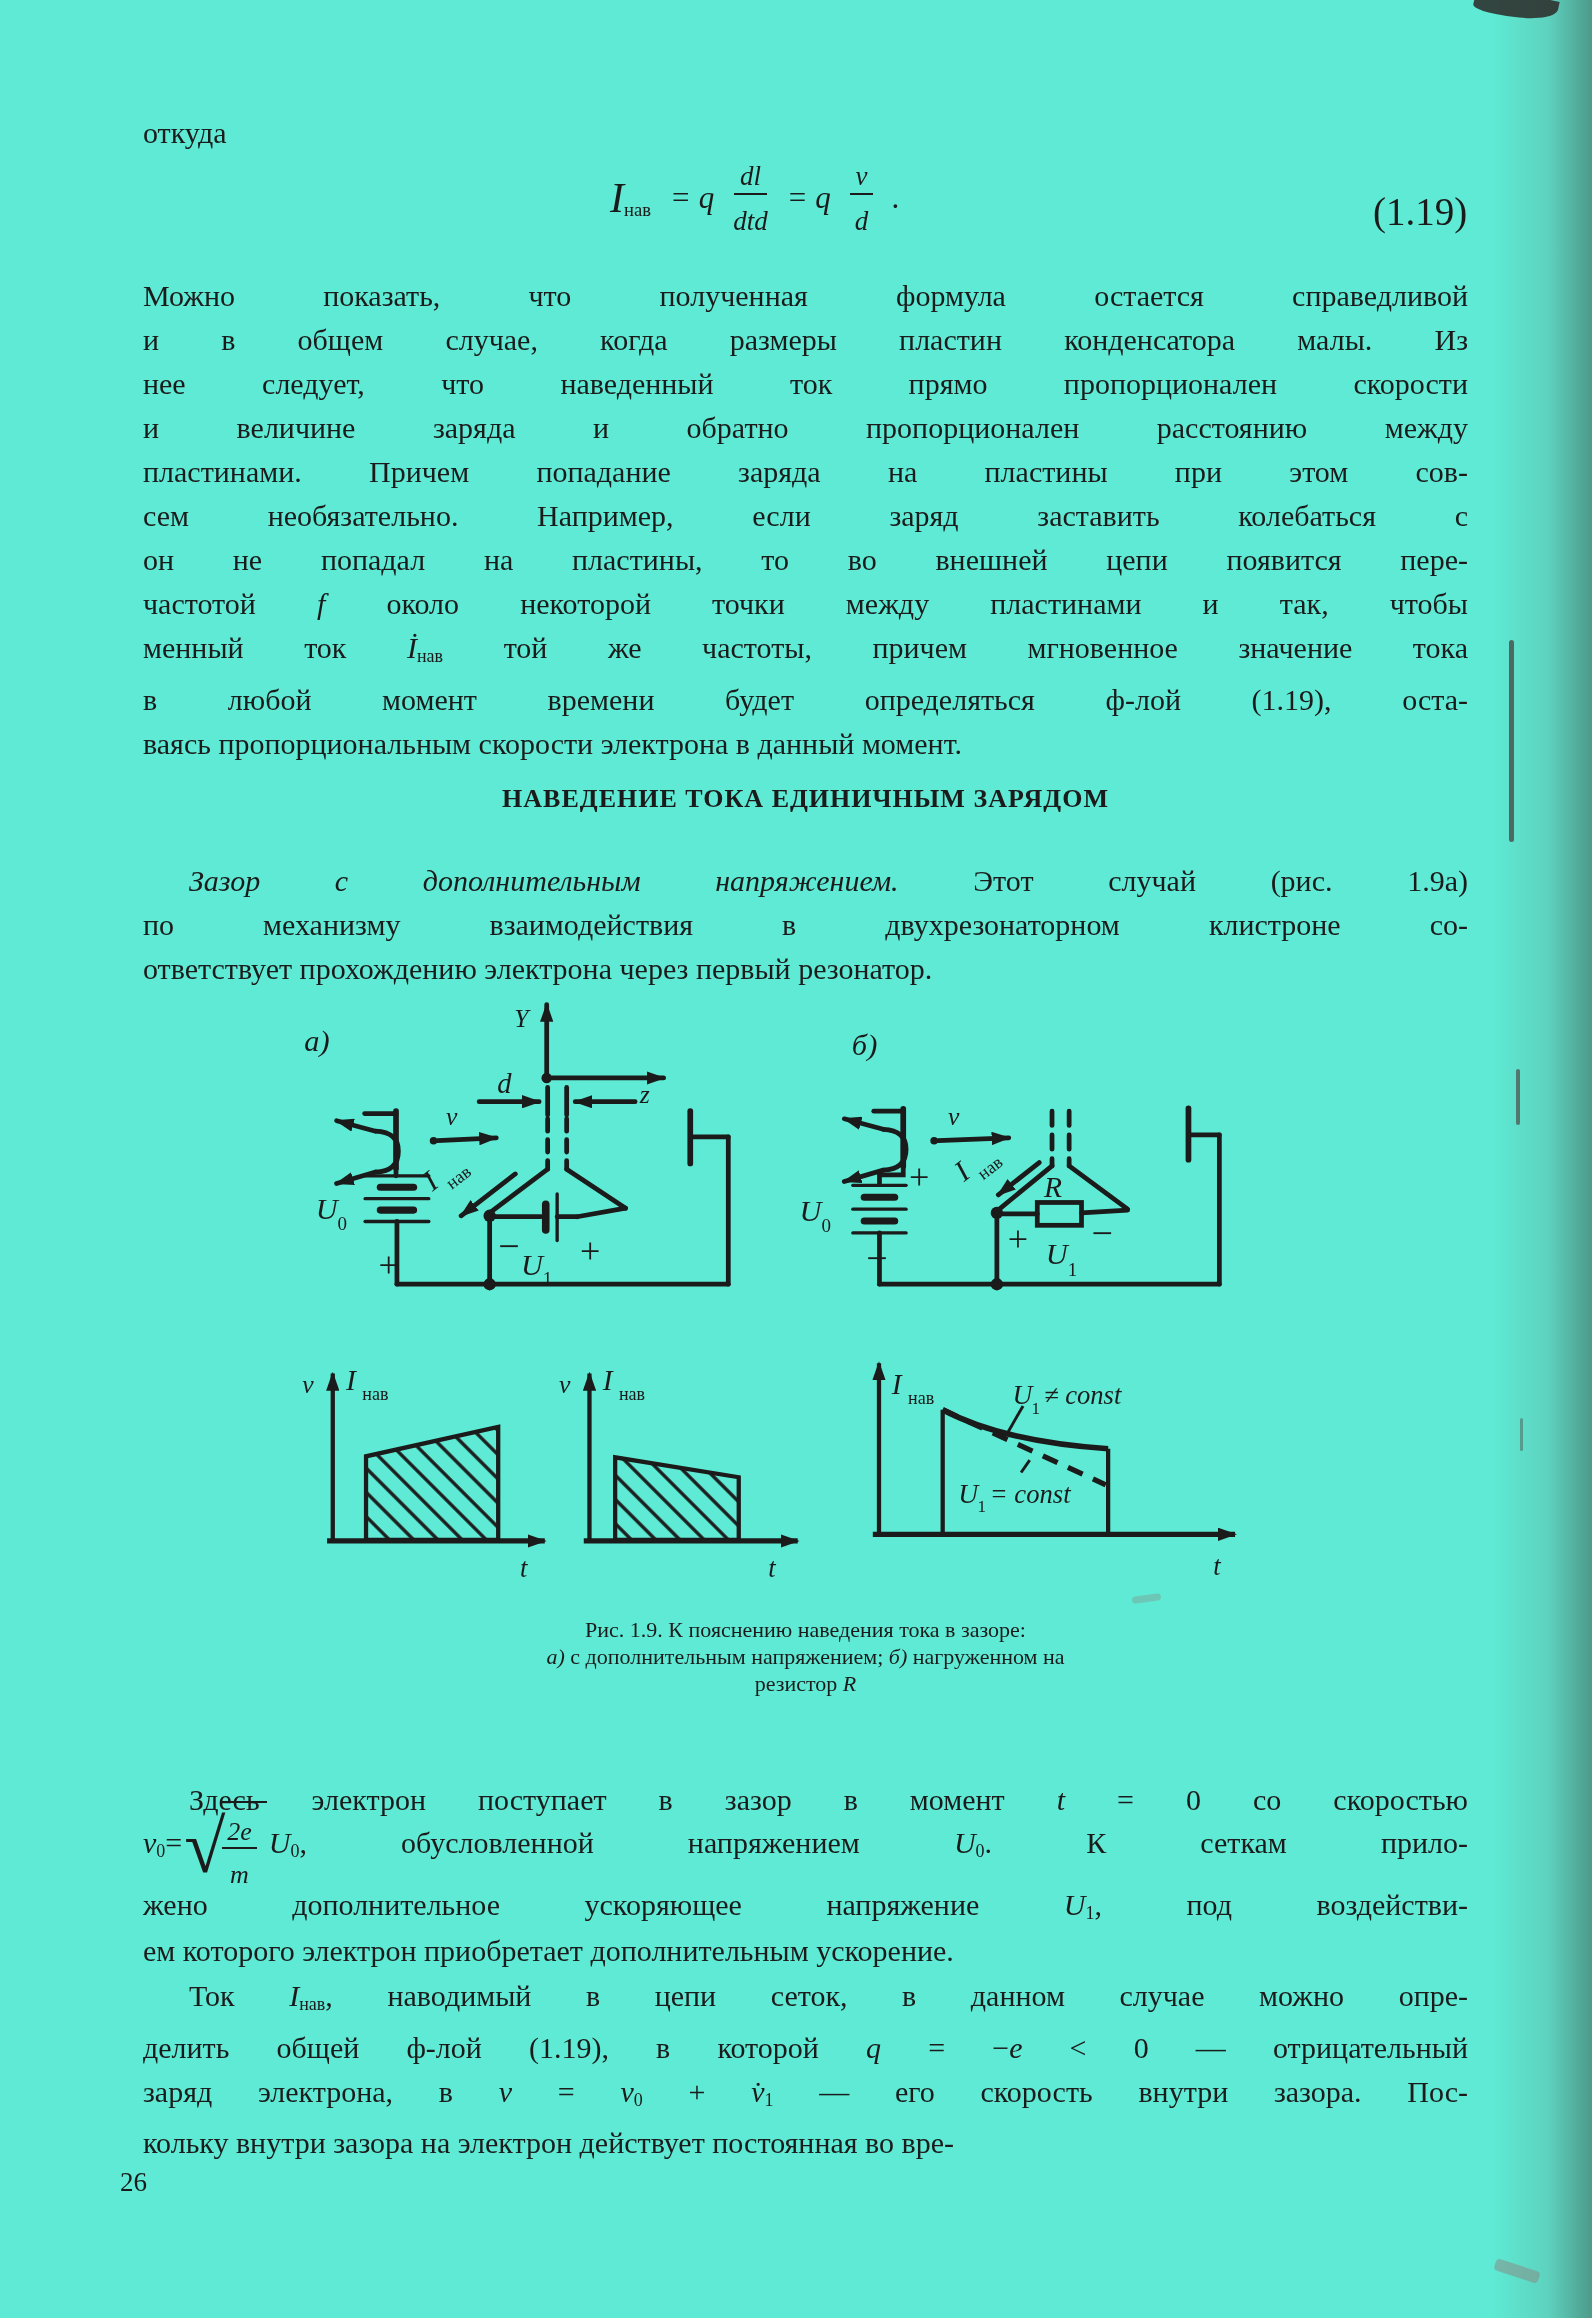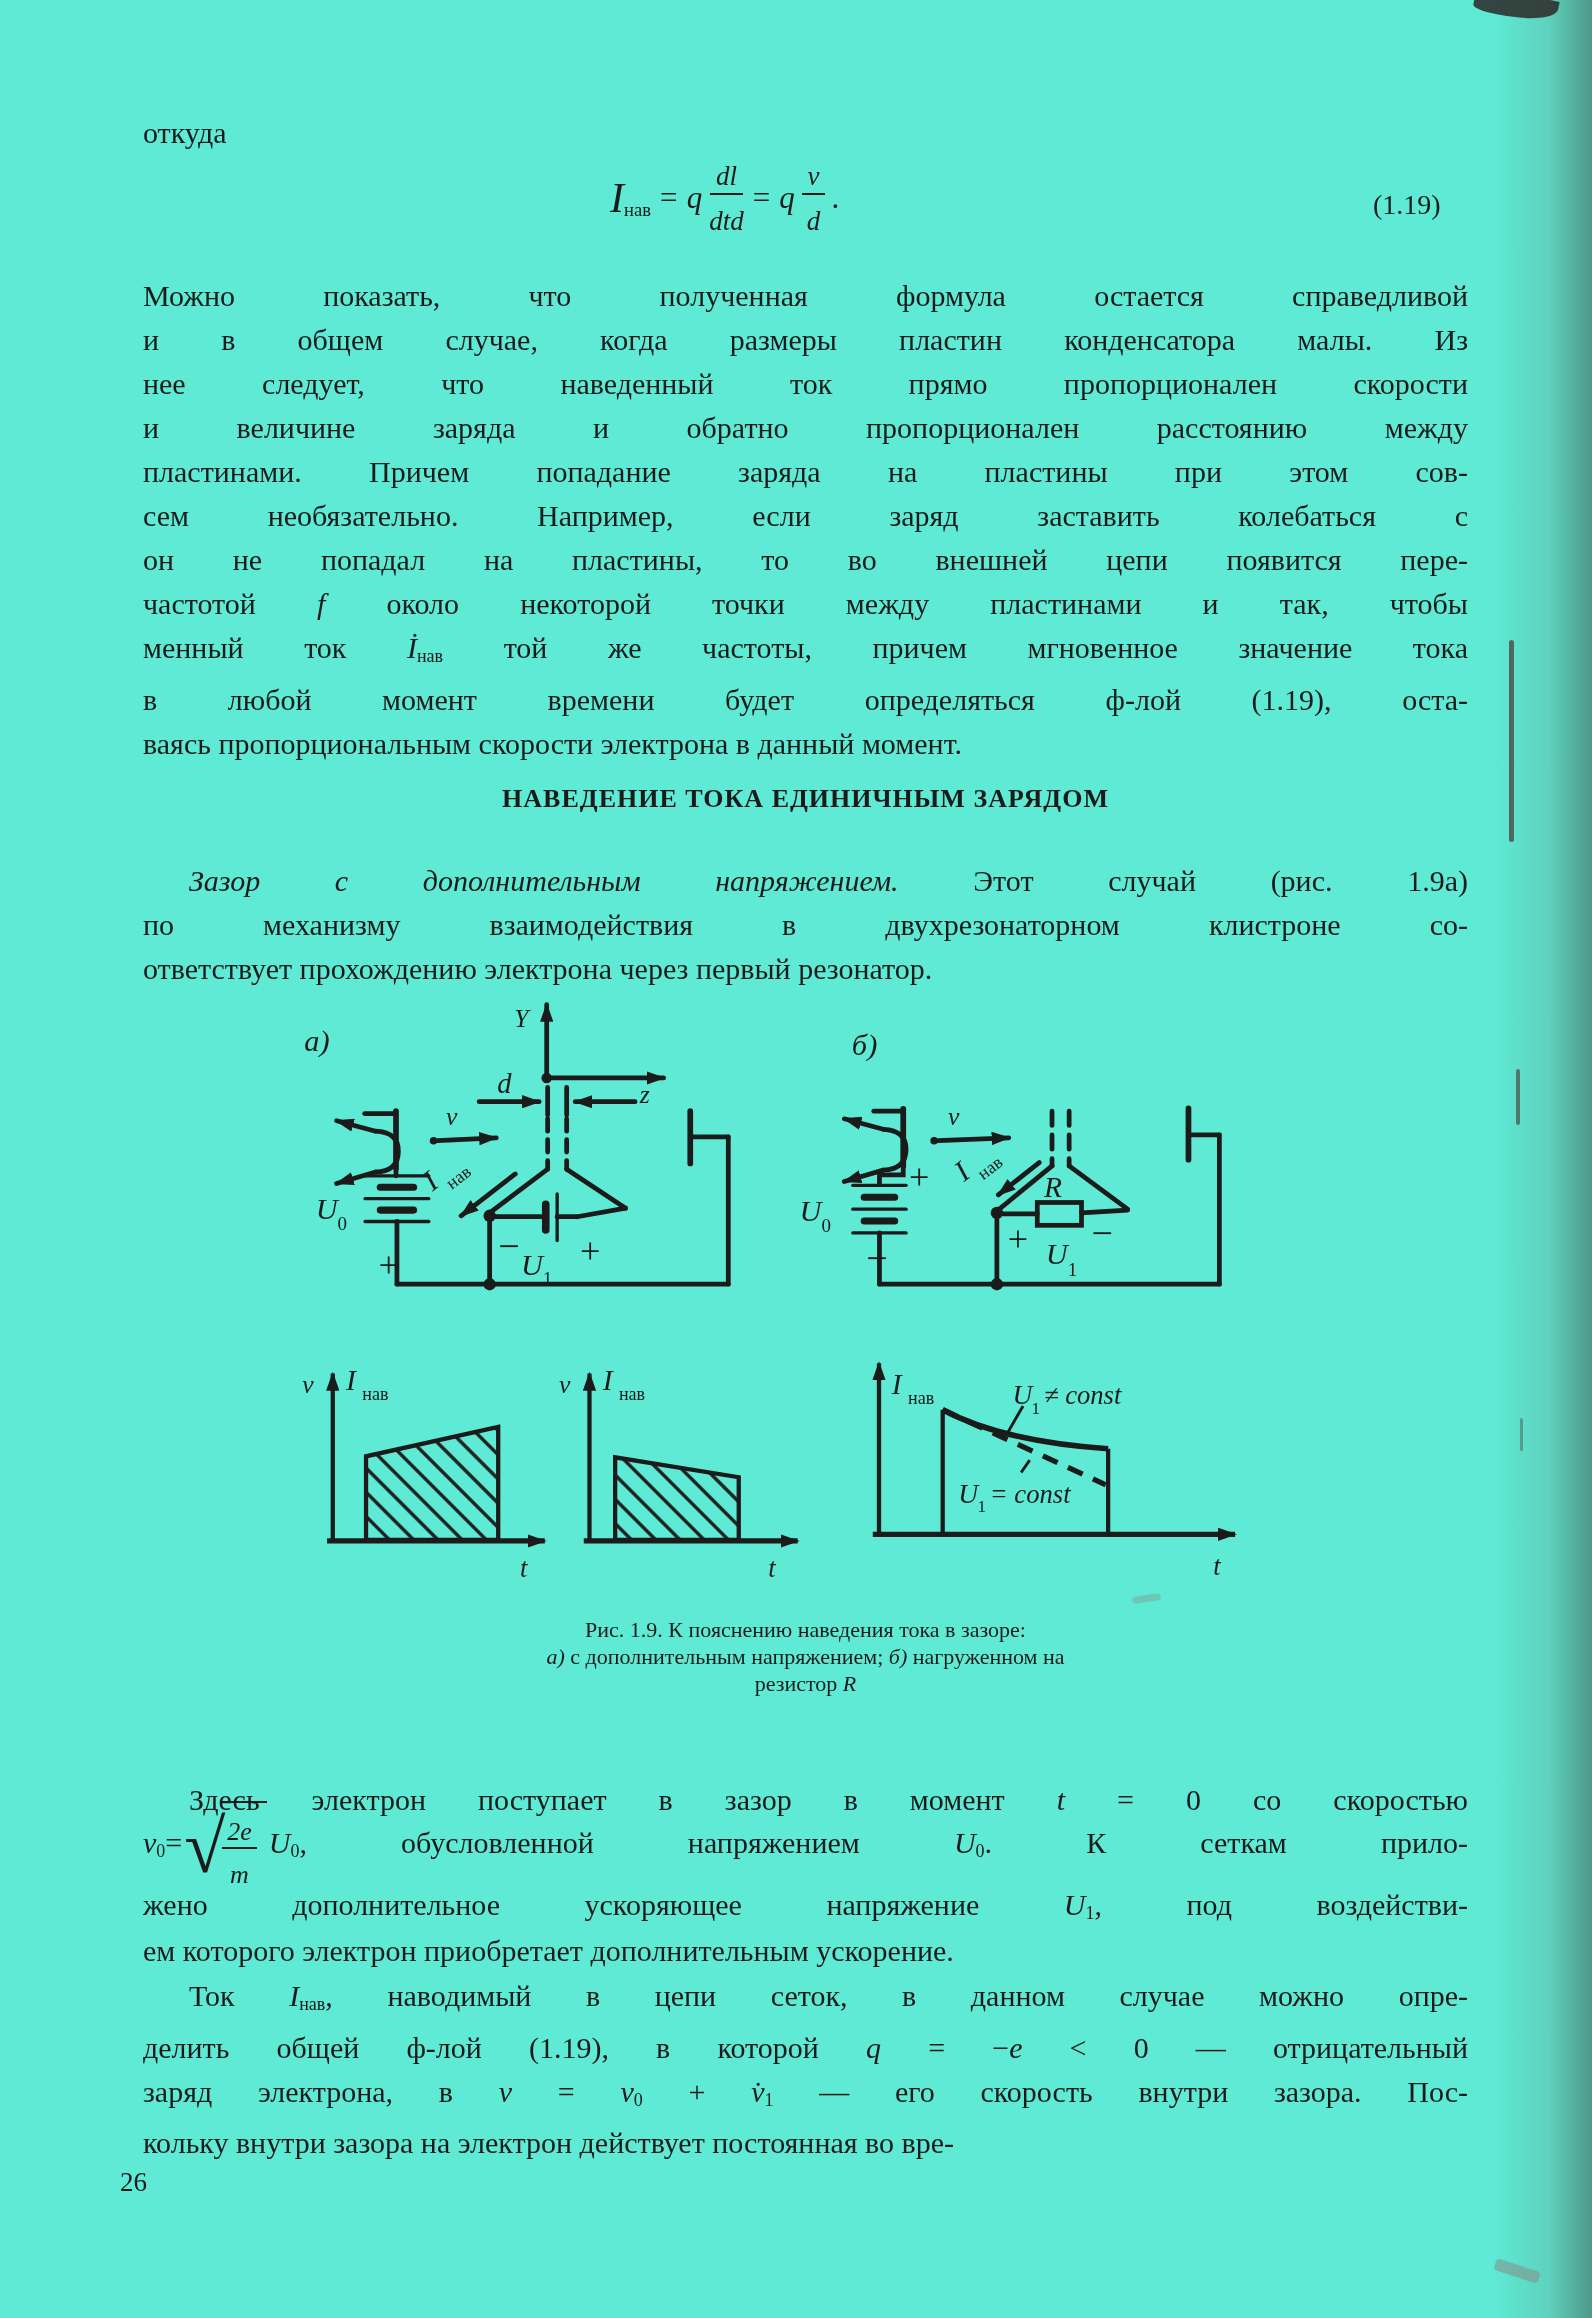--- a/index.html
+++ b/index.html
@@ -13,25 +13,25 @@
   .para { font-size:30px; line-height:44px; width:1325px; left:143px; }
   .jline { text-align:justify; text-align-last:justify; }
   .jlast { text-align-last:left; }
   .indent { padding-left:46px; }
   .it { font-style:italic; }
   .sb { font-size:0.60em; vertical-align:-0.20em; font-style:normal; }
   .heading { left:143px; top:784px; width:1325px; text-align:center;
              font-size:26px; font-weight:700; letter-spacing:1px; }
   .caption { left:143px; top:1616px; width:1325px; text-align:center;
              font-size:22px; line-height:27px; }
-  .eq { left:610px; top:161px; display:flex; align-items:center; gap:7px;
+  .eq { left:610px; top:161px; display:flex; align-items:center; gap:19px;
         font-size:31px; font-style:italic; }
   .eq .big { font-size:42px; }
   .eq .frac { font-size:27px; }
-  .eqtag { left:1373px; top:189px; font-size:28px; }
+  .eqtag { left:1373px; top:189px; font-size:39px; }
   .frac { display:inline-flex; flex-direction:column; align-items:center;
           line-height:1.12; font-style:italic; vertical-align:middle; }
   .frac .nm { border-bottom:2.4px solid #1b1b1b; padding:0 5.7px 1.4px; }
   .frac .dn { padding-top:11px; }
   .sqrt { display:inline-flex; align-items:center; vertical-align:middle; margin:0 1.9px; }
   .sqrt .sign { font-size:75px; font-style:normal; line-height:0.85; }
   .sqrt .body { border-top:2.9px solid #1b1b1b; padding:4.8px 9.5px 0 1px; margin-left:-4.8px; }
   .fline { line-height:84px; }
   .fline .frac { font-size:26px; }
   .pagenum { left:120px; top:2167px; font-size:27px; }

